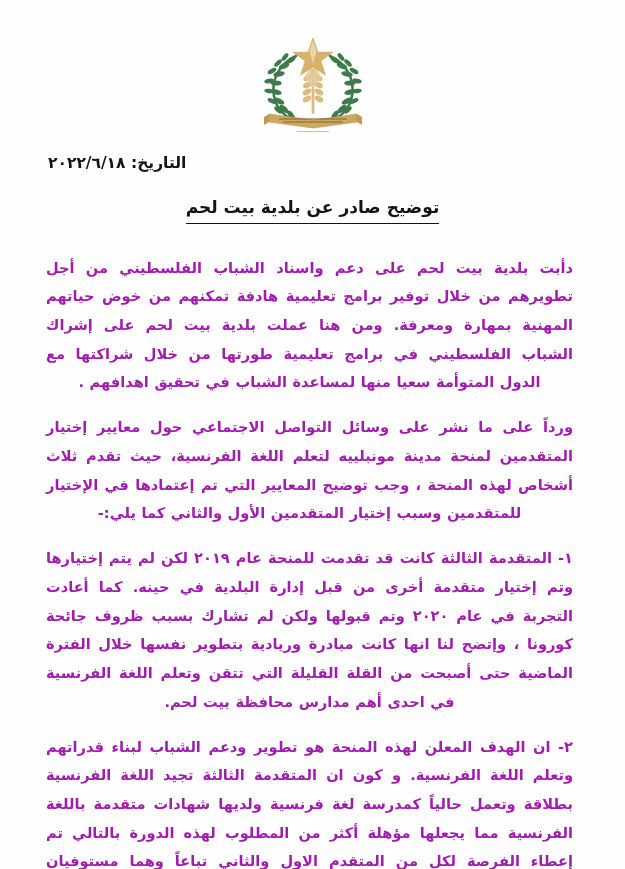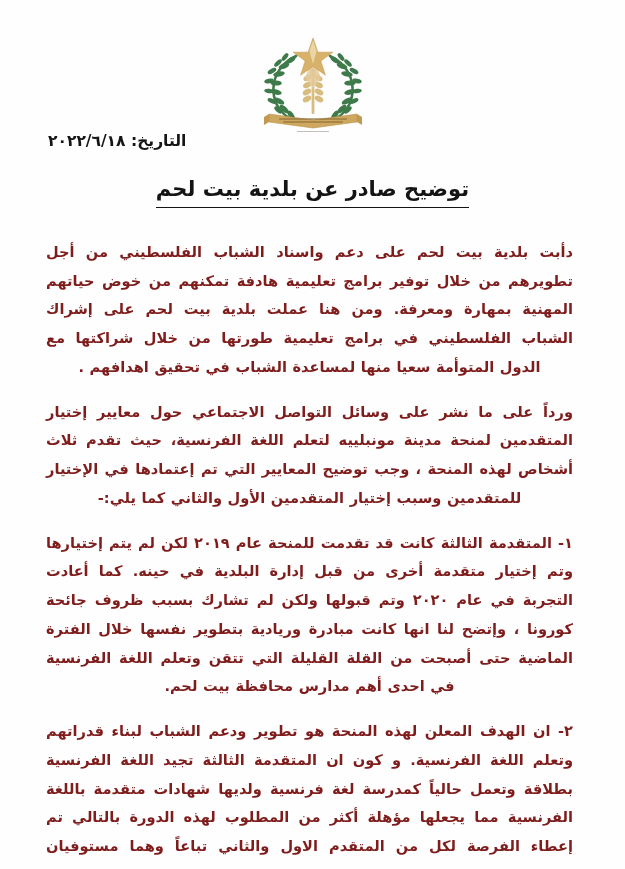--- a/index.html
+++ b/index.html
@@ -39,37 +39,38 @@
     width: 128px;
     height: 104px;
     display: block;
   }
 
   
   .date-line {
     text-align: left;
     direction: rtl;
     padding: 0 48px 0 48px;
+    margin-top: 22px;
     font-size: 15.5px;
     font-weight: 700;
     letter-spacing: 0;
     color: #151515;
   }
   .date-line .date-value { font-weight: 700; }
 
   
   .doc-title {
     margin-top: 22px;
     text-align: center;
     direction: rtl;
     line-height: 1.62;
   }
   .doc-title .tline {
     display: inline-block;
-    font-size: 21px;
+    font-size: 17px;
     font-weight: 700;
     color: #141414;
     border-bottom: 1.3px solid #141414;
     padding-bottom: 1px;
     margin-bottom: 4px;
   }
   .doc-title .tline-row { display: block; }
 
   
   .body-wrap {
@@ -77,21 +78,21 @@
     margin-top: 26px;
     direction: rtl;
   }
   .para {
     text-align: justify;
     text-align-last: center;
     font-size: 14.6px;
     font-weight: 600;
     line-height: 1.97;
     margin: 0 0 16px 0;
-    color: #7f1d1d;
+    color: #a21caf;
     word-spacing: 0.5px;
   }
   .para.p-first { text-align-last: center; }
   .para:last-child { margin-bottom: 0; }
 </style>
 </head>
 <body>
 
 <div class="page">
 

